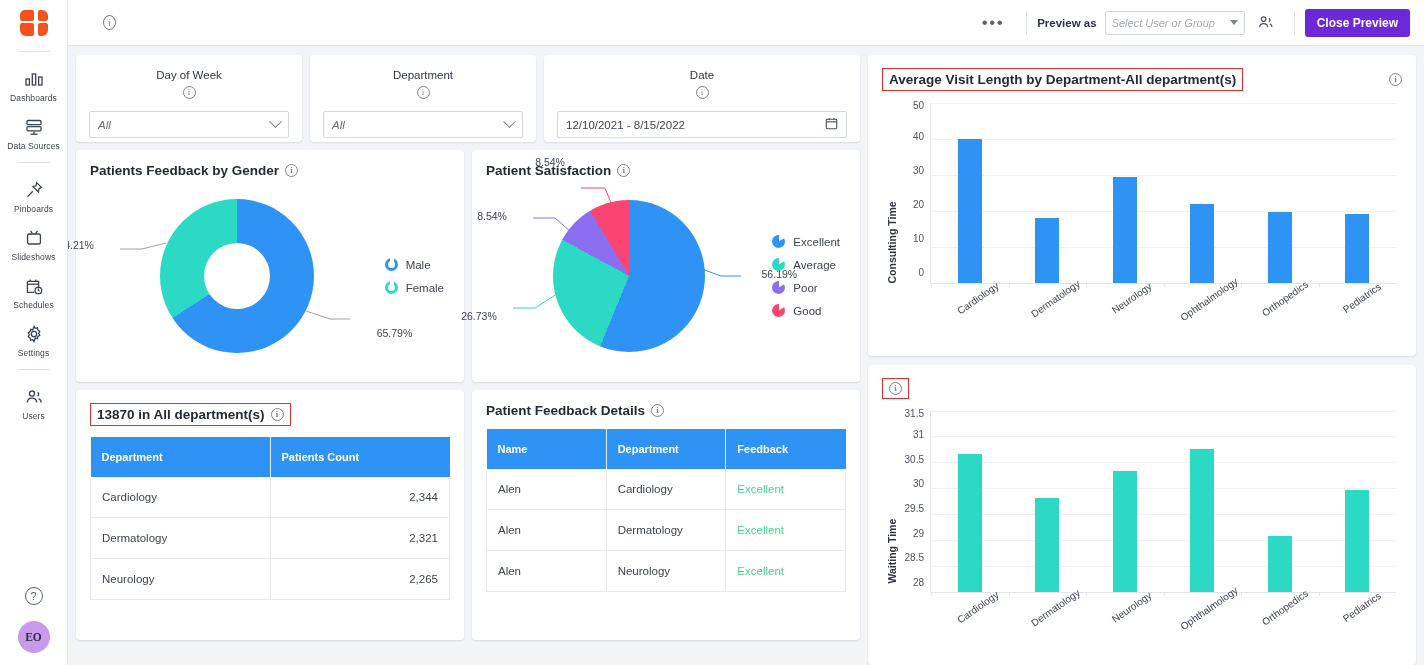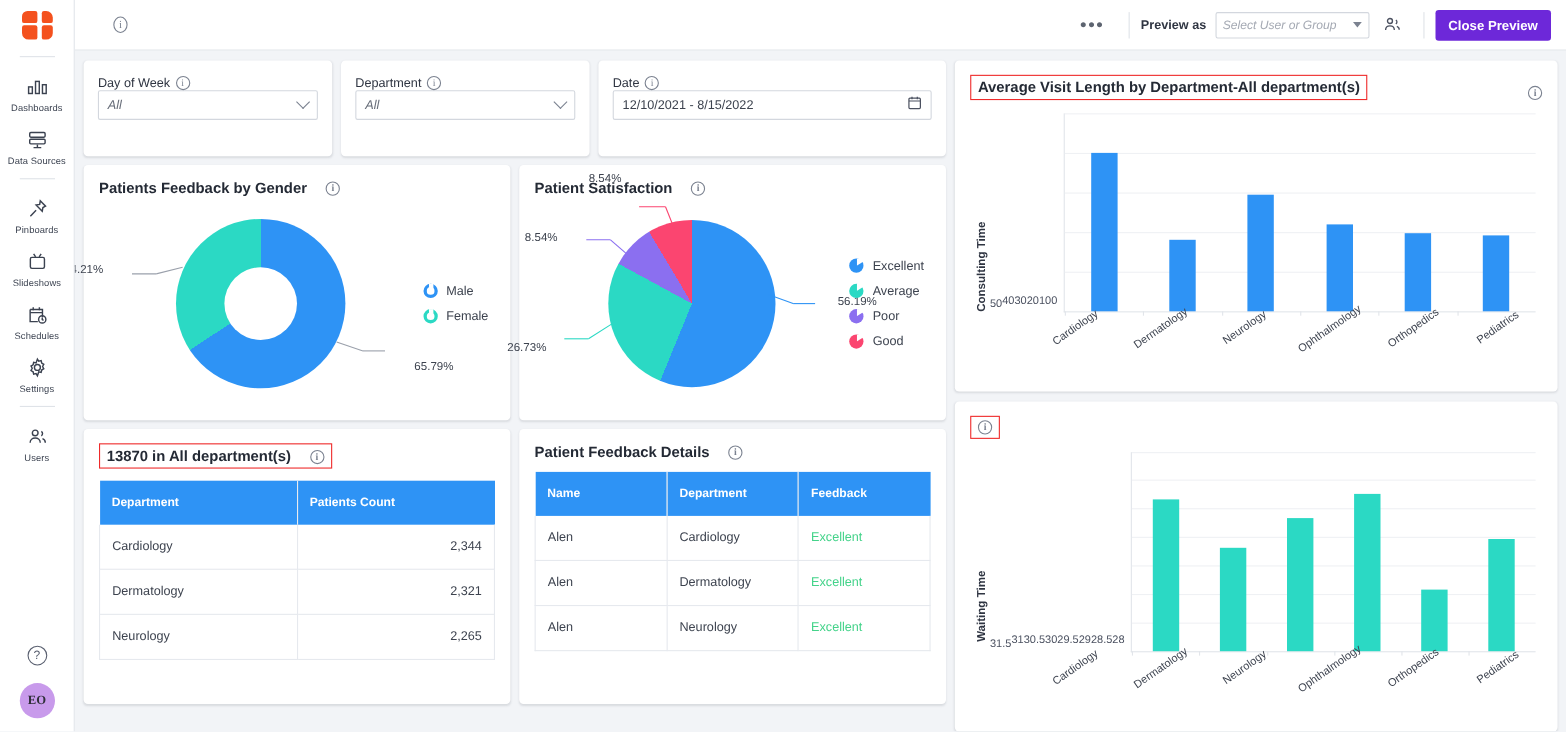--- a/index.html
+++ b/index.html
@@ -74,33 +74,33 @@
   .content { flex: 1; display: flex; padding: 9px 8px 0 8px; gap: 8px; overflow: hidden; }
   .col-left { width: 784px; display: flex; flex-direction: column; gap: 8px; flex: 0 0 784px; }
   .col-right { flex: 1; display: flex; flex-direction: column; gap: 9px; }
   .card { background: #fff; border-radius: 4px; box-shadow: 0 1px 2px rgba(30,40,60,.12); }
   .row { display: flex; gap: 8px; }
 
   
   .filters { display: flex; gap: 8px; height: 87px; }
   .filter-card { flex: 1; padding: 14px 13px 0 13px; }
   .filter-card.date { flex: 1.45; }
-  .filter-label { display: flex; align-items: center; gap: 5px; font-size: 11.5px; color: #2f3542; font-weight: 400; margin-bottom: 0; }
+  .filter-label { display: flex; align-items: center; gap: 5px; font-size: 11.5px; color: #2f3542; font-weight: 400; margin-bottom: 12px; flex-direction: column; }
   .filter-input {
     height: 27px; border: 1px solid #d3d7de; border-radius: 2px; background: #fff;
     display: flex; align-items: center; padding: 0 8px; cursor: pointer;
   }
   .filter-input .val { flex: 1; font-size: 11.5px; color: #676d79; font-style: italic; }
   .filter-input .val.solid { font-style: normal; color: #3d434f; }
   .chev { width: 9px; height: 9px; border-right: 1.4px solid #7b8290; border-bottom: 1.4px solid #7b8290;
     transform: rotate(45deg) translate(-2px,-2px); }
 
   
   .chart-card { flex: 1; padding: 13px 14px 8px 14px; display: flex; flex-direction: column; min-width: 0; }
-  .card-title { display: flex; align-items: flex-end; gap: 17px; font-size: 13.5px; font-weight: 700; color: #242a35; }
+  .card-title { display: flex; align-items: center; gap: 6px; font-size: 13.5px; font-weight: 700; color: #242a35; }
   .card-title.boxed { border: 1.5px solid #ef2a2a; padding: 3px 6px; align-self: flex-start; }
   .card-title.wide { width: 100%; }
   .card-title.spread { justify-content: space-between; }
 
   .pie-row { display: flex; flex: 1; align-items: center; min-height: 0; }
   .pie-area { flex: 1; display: flex; align-items: flex-end; justify-content: center; position: relative; }
   .legend { display: flex; flex-direction: column; gap: 10px; padding-right: 6px; }
   .legend-item { display: flex; align-items: center; gap: 8px; font-size: 11.5px; color: #3d434f; cursor: pointer; }
   .lg-ring { width: 13px; height: 13px; border-radius: 50%; border-width: 3.4px; border-style: solid; position: relative; }
   .lg-ring::after { content:""; position: absolute; width: 3.4px; height: 4px; background: #fff; right: 1px; top: -3.4px; }
@@ -125,21 +125,21 @@
   .tbl td.num { text-align: right; }
   .tbl td.fb { color: #44d38a; }
 
   
   .bar-chart { flex: 1; display: flex; padding: 12px 6px 0 2px; min-height: 0; }
   .y-title { writing-mode: vertical-rl; transform: rotate(180deg); font-size: 10.5px;
     font-weight: 700; color: #2f3542; display: flex; align-items: center; justify-content: center;
     padding-bottom: 34px; flex: 0 0 16px; }
   .plot-outer { flex: 1; display: flex; flex-direction: column; min-width: 0; }
   .plot-main { flex: 1; display: flex; min-height: 0; }
-  .y-axis { display: flex; flex-direction: row; justify-content: space-between;
+  .y-axis { display: flex; flex-direction: column; justify-content: space-between;
     align-items: flex-end; padding-right: 6px; flex: 0 0 30px; }
   .y-tick { font-size: 10px; color: #4b5160; line-height: 1; transform: translateY(-50%); }
   .y-tick:first-child { transform: translateY(-2px); }
   .y-tick:last-child { transform: translateY(-50%); }
   .plot { flex: 1; position: relative; border-left: 1px solid #e2e5ea; border-bottom: 1px solid #e2e5ea; }
   .gridline { position: absolute; left: 0; right: 0; height: 1px; background: #eff1f4; }
   .bars { position: absolute; inset: 0; display: flex; align-items: flex-end; }
   .bar-slot { flex: 1; display: flex; justify-content: center; align-items: flex-end; height: 100%; position: relative; }
   .bar-slot::before { content:""; position: absolute; left: 0; bottom: -4px; width: 1px; height: 4px; background: #e2e5ea; }
   .bar { width: 24px; }

